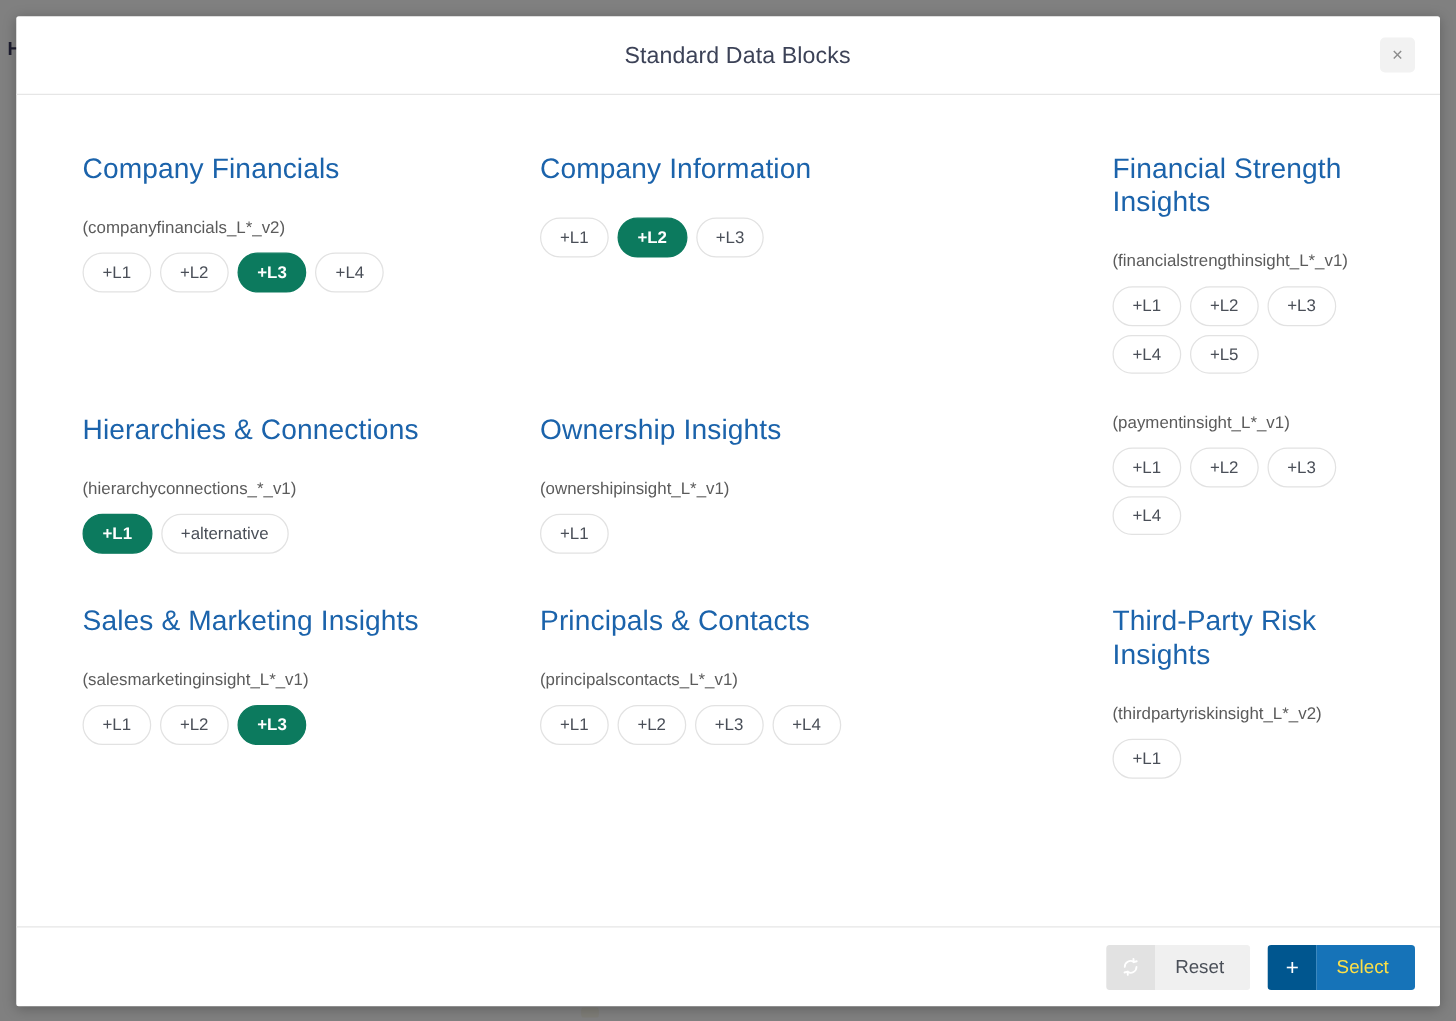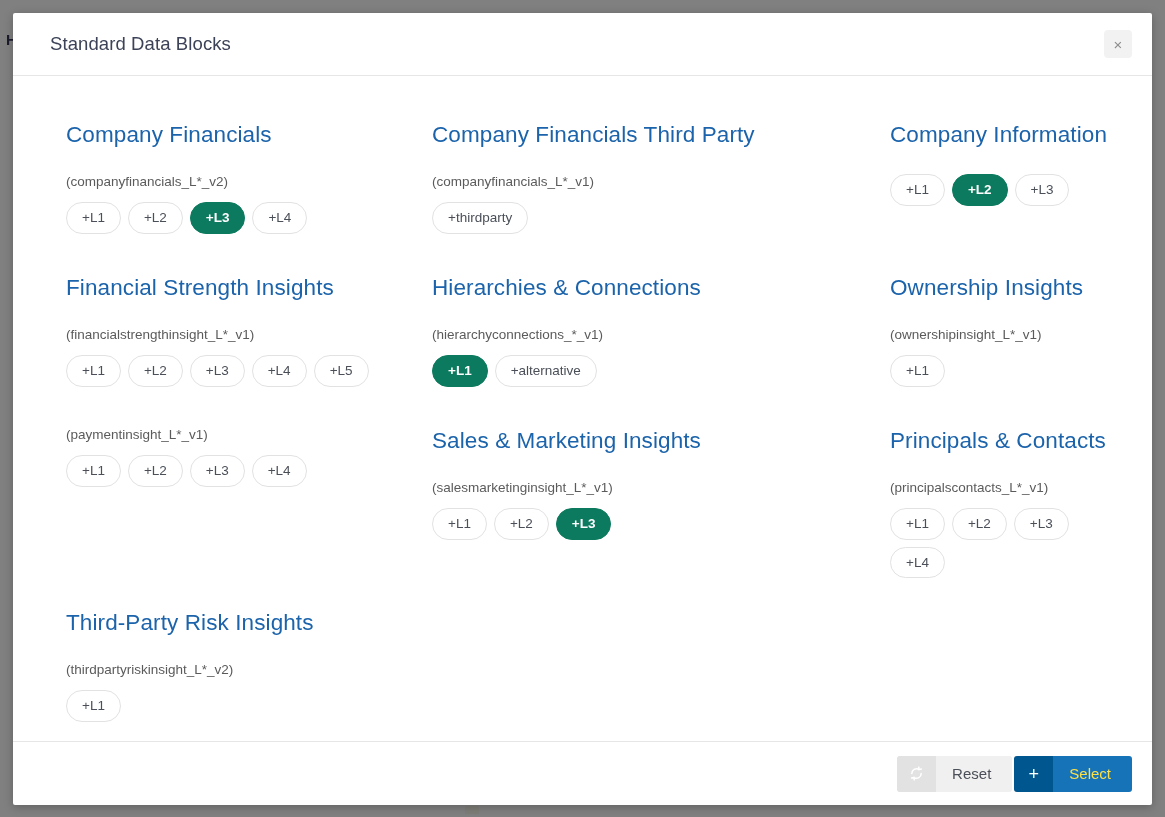--- a/index.html
+++ b/index.html
@@ -56,20 +56,21 @@
   }
 
   .modal-header {
     position: relative;
     height: 63px;
     flex: 0 0 63px;
     border-bottom: 1px solid #e6e6e6;
     display: flex;
     align-items: center;
     padding: 0 22px 0 37px;
+    justify-content: center;
   }
   .modal-title {
     font-size: 18.5px;
     color: #3c4257;
     font-weight: 400;
     letter-spacing: 0.1px;
   }
   .close-button {
     position: absolute;
     right: 20px;
@@ -146,21 +147,21 @@
     color: #ffffff;
     font-weight: 700;
   }
 
   .modal-footer {
     flex: 0 0 64px;
     border-top: 1px solid #e6e6e6;
     display: flex;
     align-items: center;
     justify-content: flex-end;
-    gap: 2px;
+    gap: 14px;
     padding: 0 20px;
   }
 
   .split-button {
     display: flex;
     align-items: stretch;
     border: none;
     border-radius: 3px;
     overflow: hidden;
     height: 36px;
@@ -206,27 +207,20 @@
   <div class="modal-body">
     <div class="blocks-grid">
         <div class="block">
           <div class="block-title">Company Financials</div>
           <div class="block-code">(companyfinancials_L*_v2)</div>
           <div class="pill-row">
             <button class="pill">+L1</button>
             <button class="pill">+L2</button>
             <button class="pill selected">+L3</button>
             <button class="pill">+L4</button>
-          </div>
-        </div>
-        <div class="block">
-          <div class="block-title">Company Financials Third Party</div>
-          <div class="block-code">(companyfinancials_L*_v1)</div>
-          <div class="pill-row">
-            <button class="pill">+thirdparty</button>
           </div>
         </div>
         <div class="block">
           <div class="block-title">Company Information</div>
           <div class="pill-row">
             <button class="pill">+L1</button>
             <button class="pill selected">+L2</button>
             <button class="pill">+L3</button>
           </div>
         </div>

